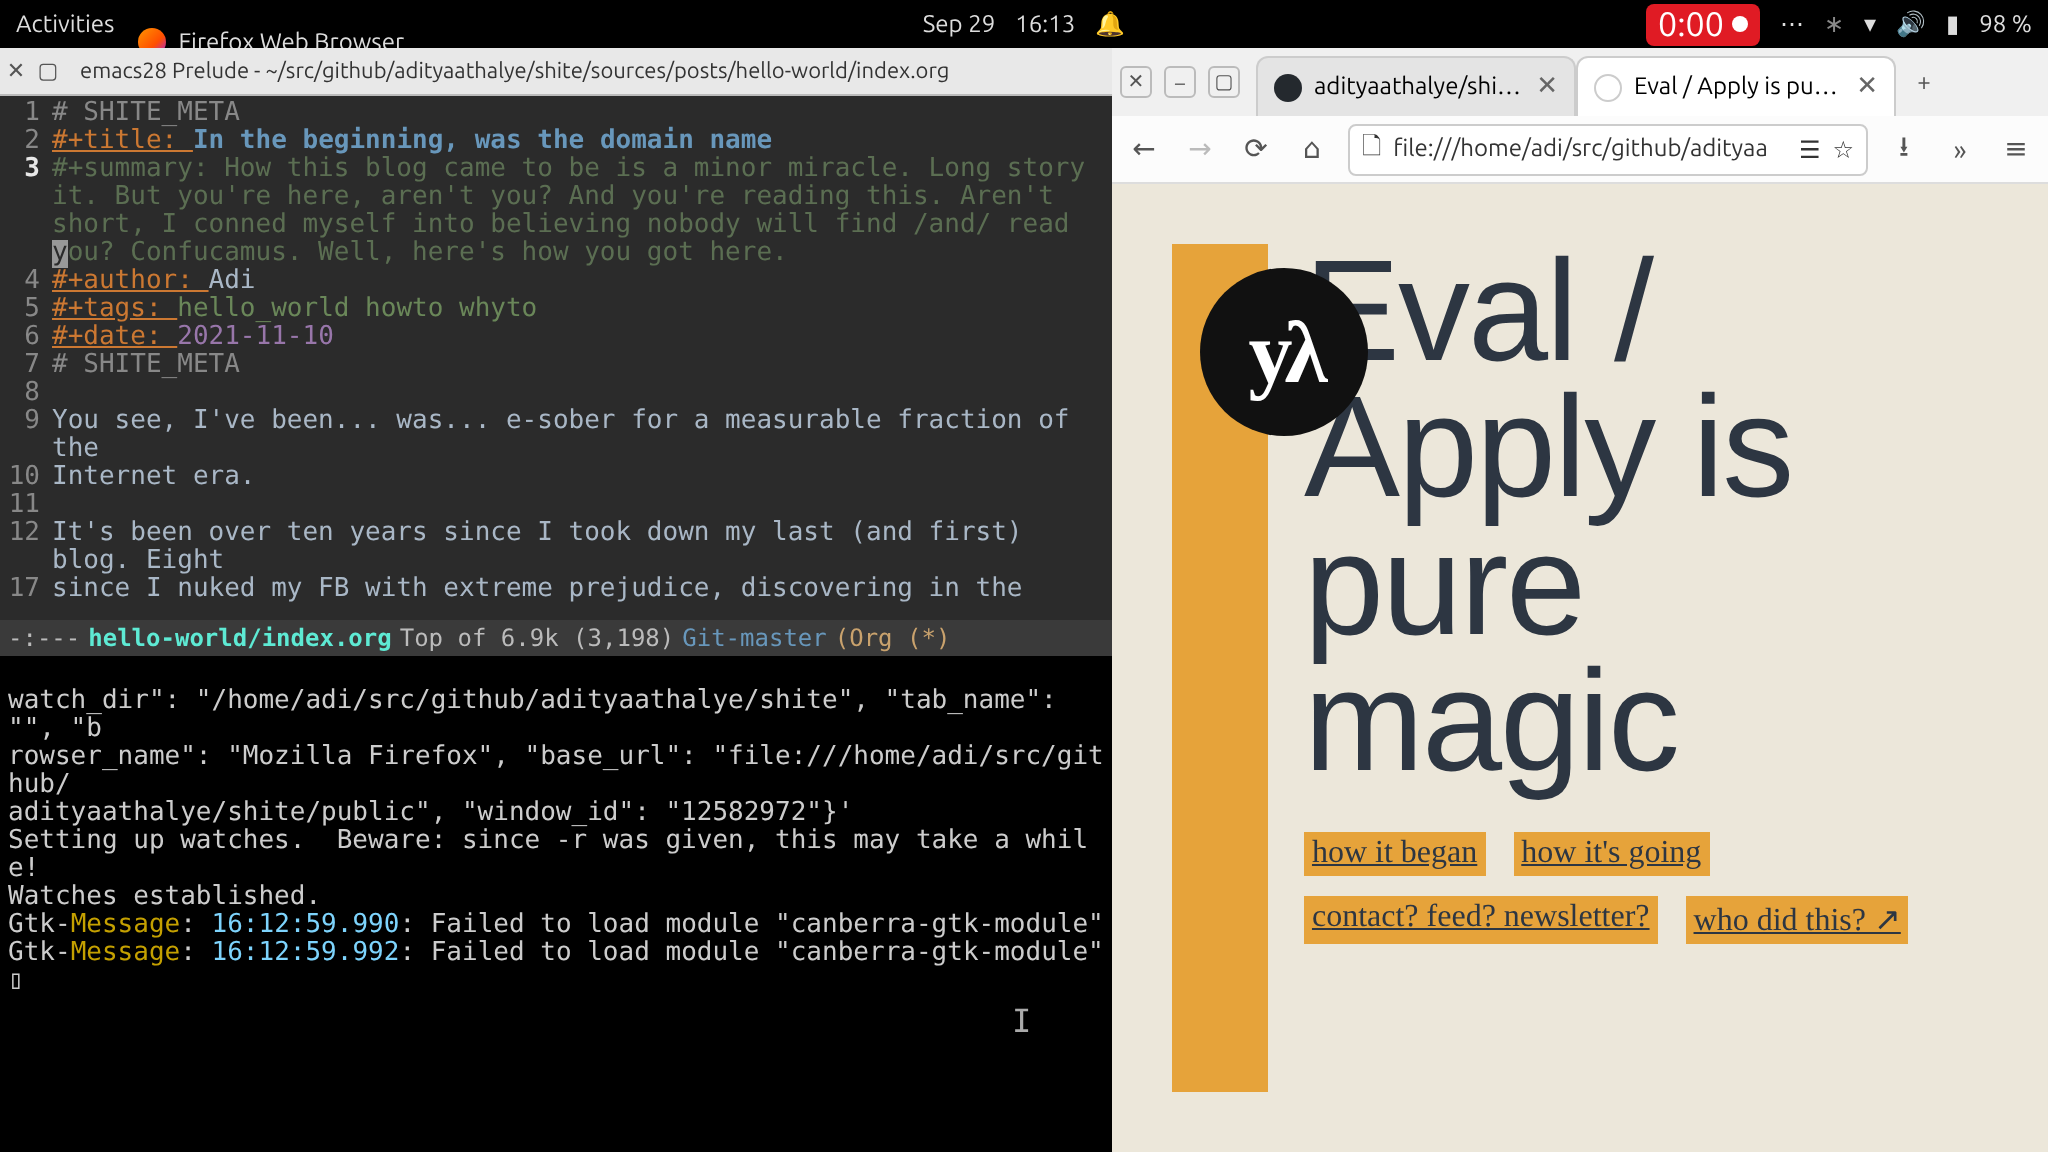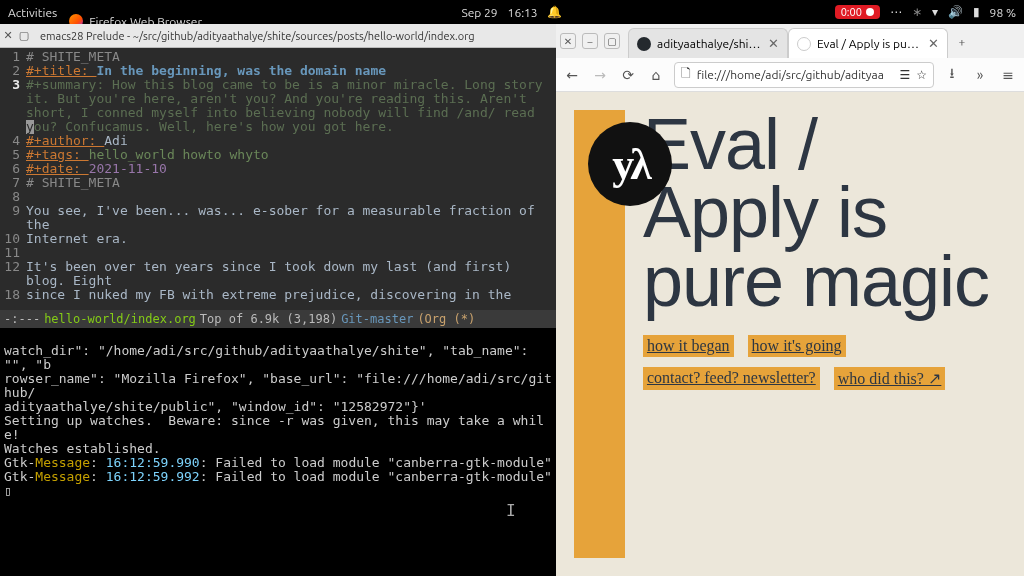--- a/index.html
+++ b/index.html
@@ -18,21 +18,21 @@
   display: flex;
   align-items: center;
   font-size: 12px;
   padding: 0 8px;
   gap: 12px;
 }
 .topbar .center { position: absolute; left: 50%; transform: translateX(-50%); display: flex; gap: 10px; align-items: center; }
 .topbar .right { margin-left: auto; display: flex; gap: 10px; align-items: center; }
 .ff-label { display: flex; align-items: center; gap: 6px; margin-top: 18px; }
 .ff-icon { width: 14px; height: 14px; border-radius: 50%; background: linear-gradient(135deg,#ff9500,#ff4e00 60%,#a020f0); }
-.rec-pill { background: #e01b24; color: #fff; padding: 1px 6px; border-radius: 4px; font-size: 11px; display: flex; align-items: center; gap: 4px; }
+.rec-pill { background: #e01b24; color: #fff; padding: 1px 6px; border-radius: 4px; font-size: 17px; display: flex; align-items: center; gap: 4px; }
 .rec-pill::after { content: ""; width: 8px; height: 8px; background: #fff; border-radius: 50%; }
 
 .workspace { display: flex; height: 552px; }
 .editor-col { width: 556px; display: flex; flex-direction: column; }
 .browser-col { flex: 1; display: flex; flex-direction: column; background: #fff; }
 
 
 .emacs-tabbar {
   height: 24px;
   background: #e8e8e8;
@@ -69,21 +69,21 @@
   height: 18px;
   background: #3a3a3a;
   color: #bbb;
   font-family: "DejaVu Sans Mono", monospace;
   font-size: 12px;
   display: flex;
   align-items: center;
   padding: 0 4px;
   gap: 4px;
 }
-.emacs-modeline .fn { color: #84cc16; font-weight: normal; }
+.emacs-modeline .fn { color: #5eead4; font-weight: bold; }
 .emacs-modeline .git { color: #6897bb; }
 .emacs-modeline .mode { color: #c9a26d; }
 
 
 .term {
   flex: 1;
   background: #000;
   color: #ccc;
   font-family: "DejaVu Sans Mono", monospace;
   font-size: 13px;
@@ -124,21 +124,21 @@
   display: flex; align-items: center; padding: 0 6px; gap: 8px; font-size: 14px; color: #555;
 }
 .nav-btn { width: 20px; text-align: center; }
 .urlbar {
   flex: 1; height: 26px; border: 1px solid #ccc; border-radius: 4px; background: #fff;
   display: flex; align-items: center; padding: 0 6px; gap: 6px; font-size: 12px; color: #333;
   overflow: hidden;
 }
 .urlbar .url { flex: 1; overflow: hidden; white-space: nowrap; text-overflow: ellipsis; }
 .br-content {
-  flex: 1; background: #ece7da; padding: 18px; overflow: hidden;
+  flex: 1; background: #ece7da; padding: 30px; overflow: hidden;
 }
 .hero { display: flex; gap: 18px; height: 100%; }
 .orange-col { width: 112px; background: #e6a33a; position: relative; }
 .logo {
   position: absolute; top: 12px; left: 14px; width: 84px; height: 84px;
   border-radius: 50%; background: #111; display: flex; align-items: center; justify-content: center;
 }
 .logo-inner { color: #fff; font-size: 44px; font-weight: bold; font-family: Georgia, serif; letter-spacing: -4px; }
 .headline {
   font-family: "Arial Narrow", "Liberation Sans Narrow", sans-serif;
@@ -202,21 +202,21 @@
       <div class="emacs-line"><span class="ln">5</span><span class="c-kw">#+tags: </span><span class="c-str">hello_world howto whyto</span></div>
       <div class="emacs-line"><span class="ln">6</span><span class="c-kw">#+date: </span><span class="c-date">2021-11-10</span></div>
       <div class="emacs-line"><span class="ln">7</span><span class="c-comment"># SHITE_META</span></div>
       <div class="emacs-line"><span class="ln">8</span></div>
       <div class="emacs-line"><span class="ln">9</span><span class="c-hl">You see, I've been... was... e-sober for a measurable fraction of</span></div>
       <div class="emacs-line"><span class="ln"> </span><span class="c-hl">the</span></div>
       <div class="emacs-line"><span class="ln">10</span><span class="c-hl">Internet era.</span></div>
       <div class="emacs-line"><span class="ln">11</span></div>
       <div class="emacs-line"><span class="ln">12</span><span class="c-hl">It's been over ten years since I took down my last (and first)</span></div>
       <div class="emacs-line"><span class="ln"> </span><span class="c-hl">blog. Eight</span></div>
-      <div class="emacs-line"><span class="ln">18</span><span class="c-hl">since I nuked my FB with extreme prejudice, discovering in the</span></div>
+      <div class="emacs-line"><span class="ln">17</span><span class="c-hl">since I nuked my FB with extreme prejudice, discovering in the</span></div>
     </div>
     <div class="emacs-modeline">
       <span>-:---</span>
       <span class="fn">hello-world/index.org</span>
       <span>Top of 6.9k (3,198)</span>
       <span class="git">Git-master</span>
       <span class="mode">(Org (*)</span>
     </div>
 
     <div class="term">

